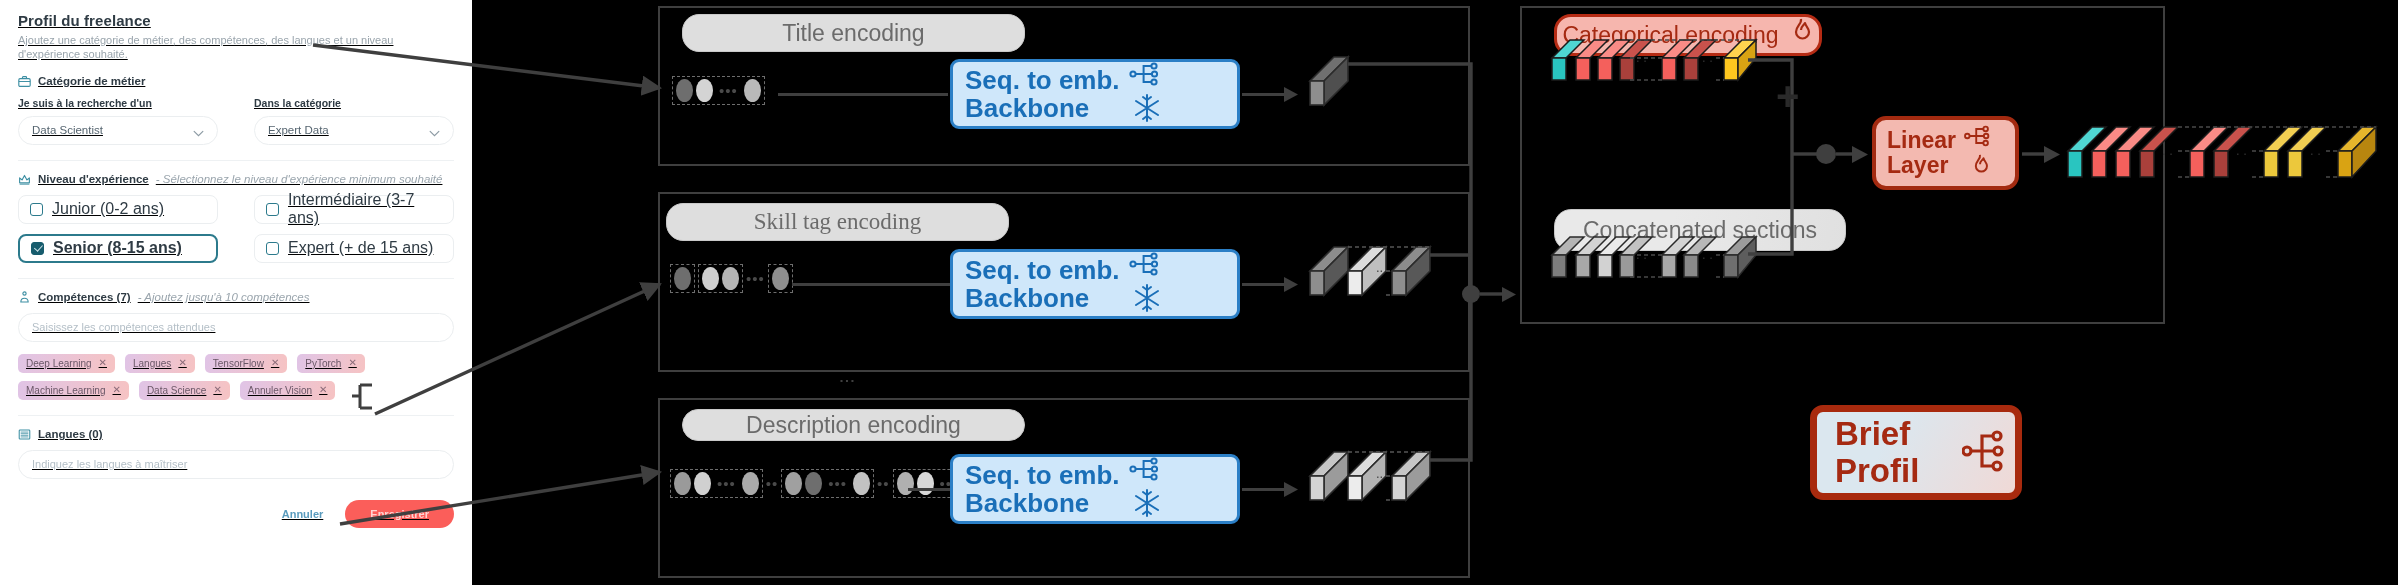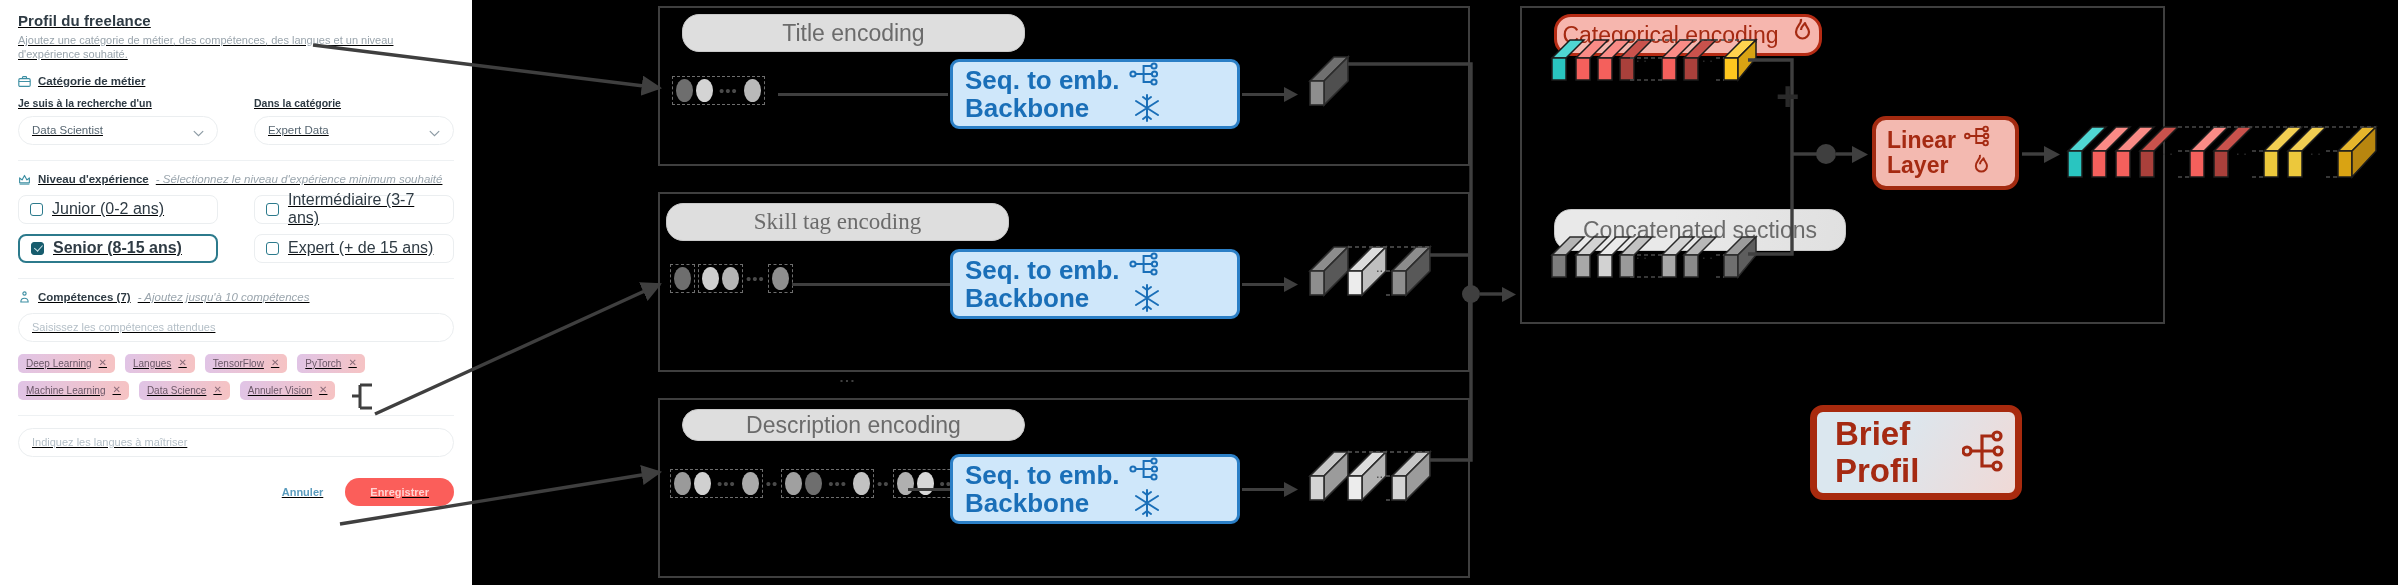--- a/index.html
+++ b/index.html
@@ -179,20 +179,29 @@
         <span class="x">✕</span>
       </div>
       <div class="chip">
         <span>Annuler Vision</span>
         <span class="x">✕</span>
       </div>
     </div>
 
     <div class="divider"></div>
 
+    <div class="sec-head">
+      <span class="ico">
+        <svg viewBox="0 0 16 16" width="13" height="13">
+            <rect x="1.5" y="2.5" width="13" height="11" rx="1" fill="none" stroke="#3d8fa3" stroke-width="1.3"></rect>
+            <path d="M3.3 5h9.4M3.3 7h9.4M3.3 9h9.4M3.3 11h9.4" stroke="#3d8fa3" stroke-width="1"></path>
+          </svg>
+      </span>
+      <span>Langues (0)</span>
+    </div>
 
     <div class="textin">Indiquez les langues à maîtriser</div>
 
     <div class="footer">
       <div class="link-btn">Annuler</div>
       <div class="prim-btn">Enregistrer</div>
     </div>
   </div>
 
   <svg class="ovl">

